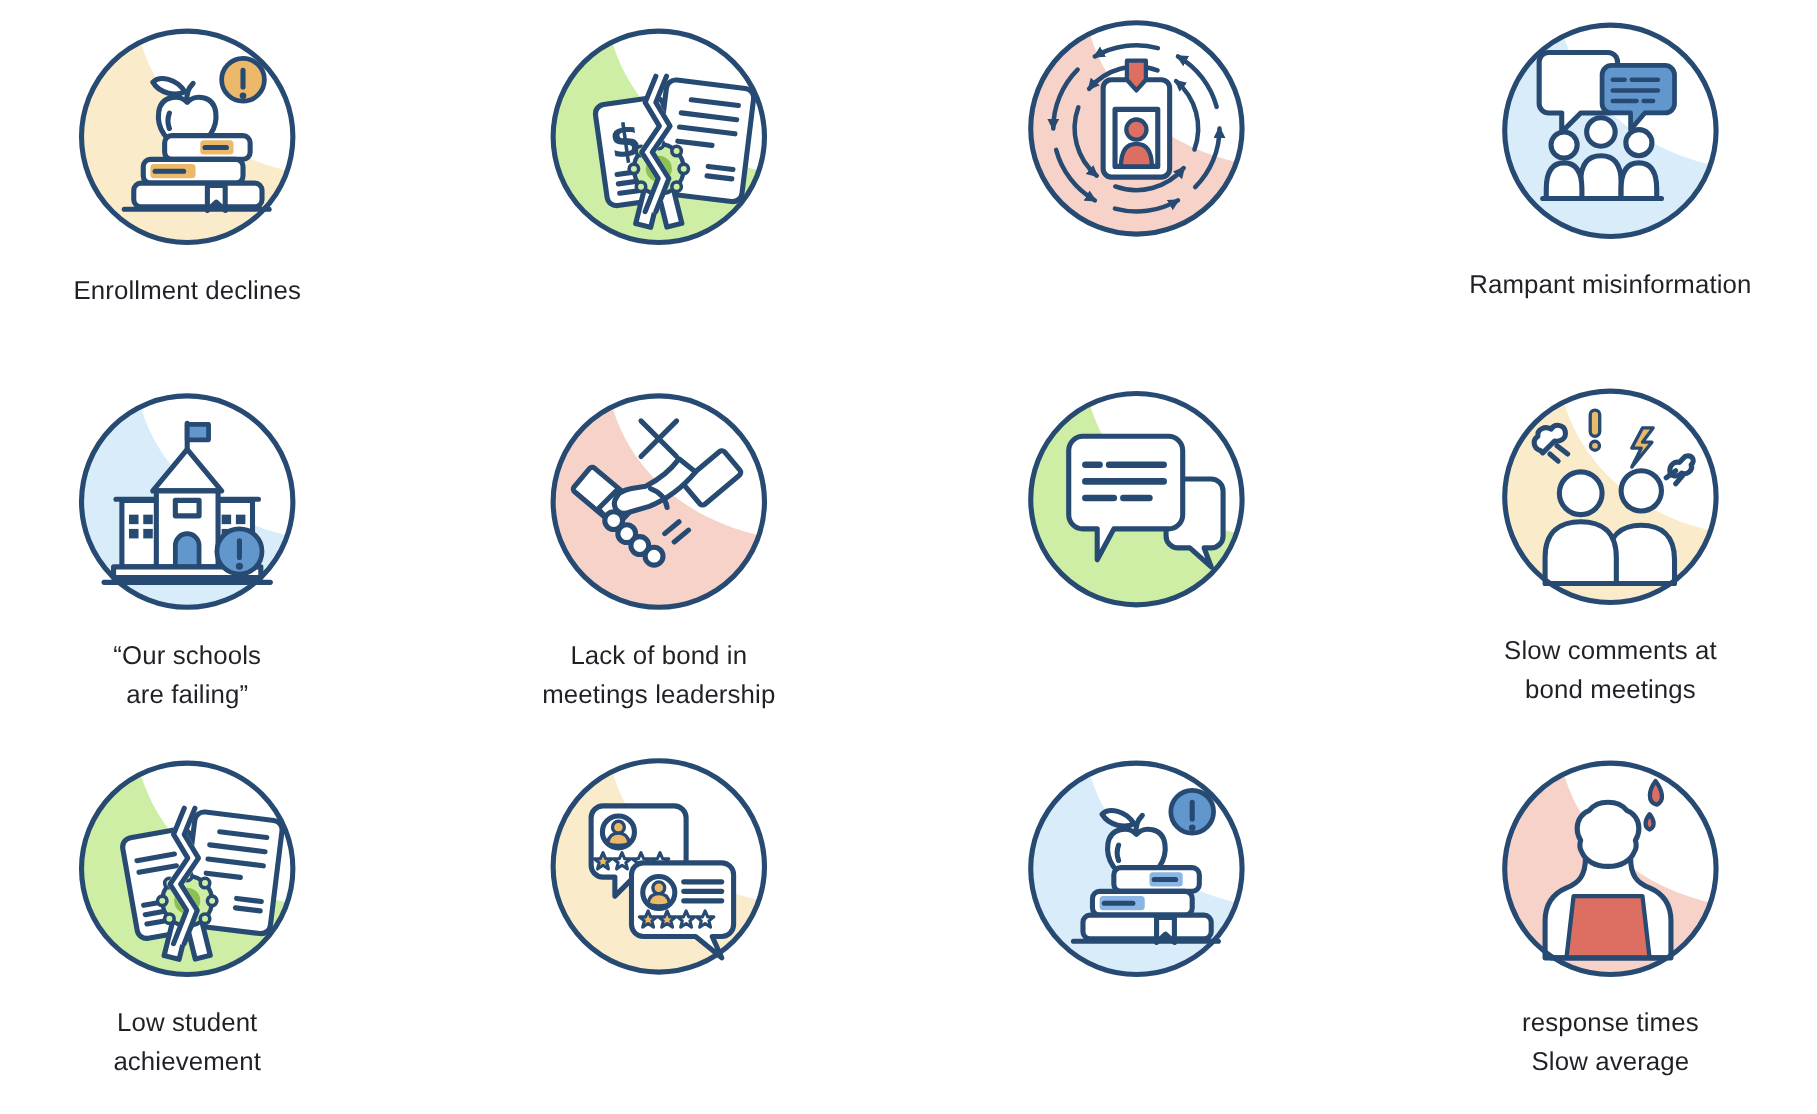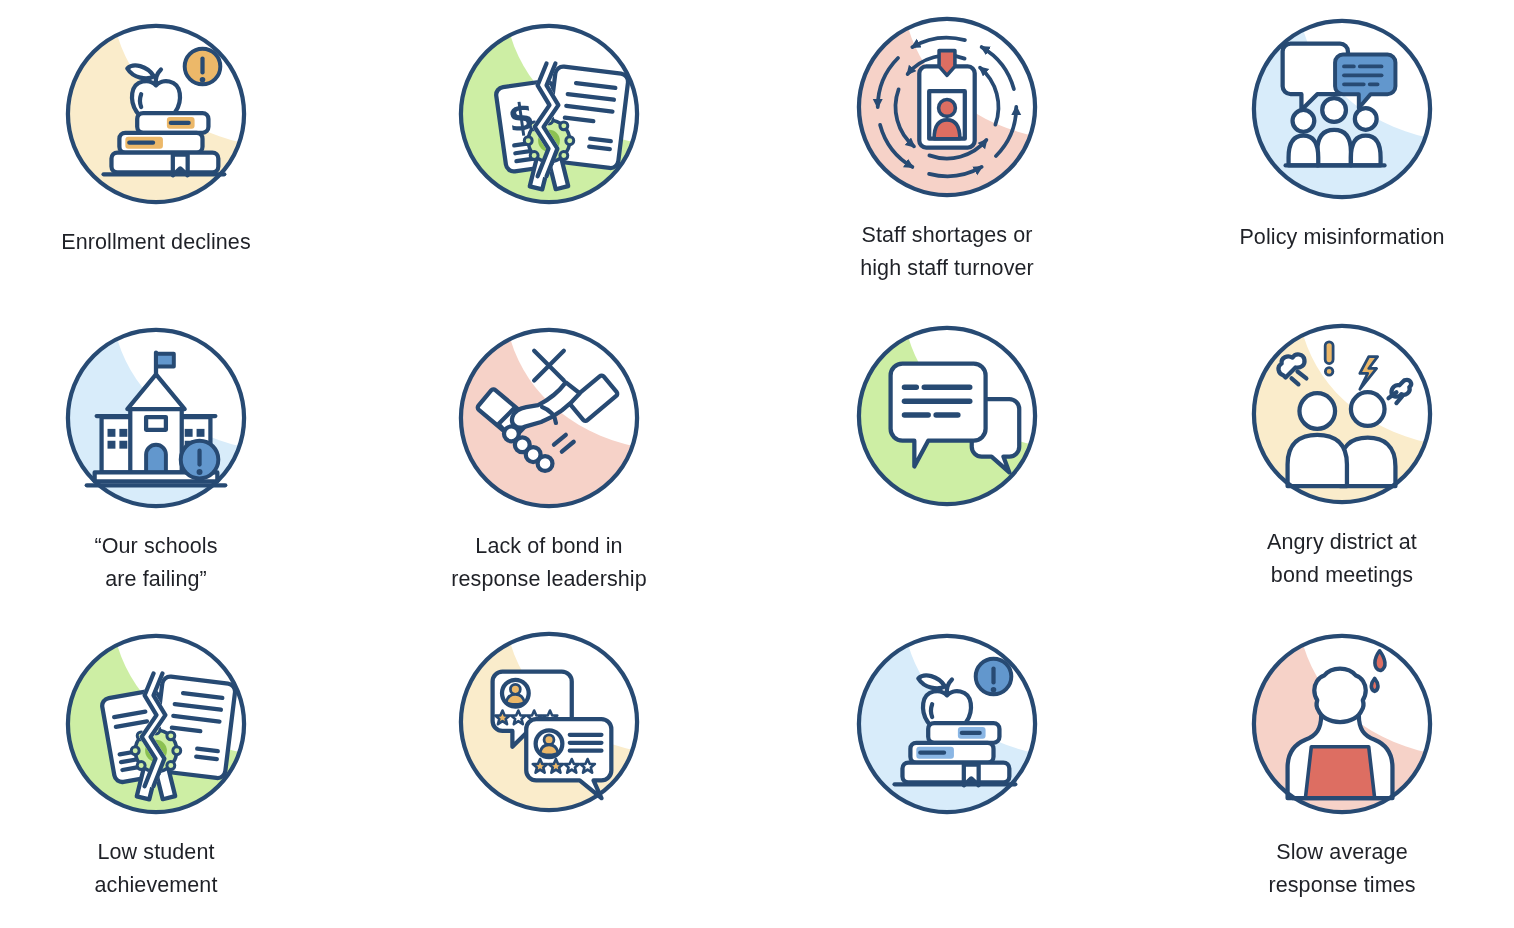--- a/index.html
+++ b/index.html
@@ -157,24 +157,20 @@
       <g>
         <rect x="67" y="54" width="56" height="82" rx="7" class="lnf" stroke-width="4"></rect>
         <path class="f-red" d="M87,38 h16 v16 l-8,9 l-8,-9 z"></path>
         <rect x="77" y="79" width="36" height="48" class="lnf" stroke-width="3.6"></rect>
         <circle cx="95" cy="96" r="8.5" class="f-red" stroke-width="3.4"></circle>
         <path class="f-red" stroke-width="3.4" d="M82,127 C82,113 87,108 95,108 C103,108 108,113 108,127 Z"></path>
       </g>
       <circle cx="95" cy="95" r="89" class="ring"></circle>
     </svg>
   </div>
-  <figcaption class="label">
-    <span class="lline">Staff shortages or</span>
-    <span class="lline">high staff turnover</span>
-  </figcaption>
 </figure>
 
 <figure class="cell" style="left:1182px;top:15px">
   <div class="icon-wrap">
     <svg class="icon" width="188" height="188" viewBox="0 0 190 190">
       <defs>
           <clipPath id="clip4">
             <circle cx="95" cy="95" r="89"></circle>
           </clipPath>
         </defs>
@@ -195,21 +191,21 @@
         <circle cx="56" cy="107" r="11" class="lnf" stroke-width="4"></circle>
         <path class="lnf" stroke-width="4" d="M41,152 V144 C41,128 47,122 56,122 C65,122 71,128 71,144 V152 Z"></path>
         <circle cx="119" cy="105" r="11" class="lnf" stroke-width="4"></circle>
         <path class="lnf" stroke-width="4" d="M104,152 V144 C104,128 110,122 119,122 C128,122 134,128 134,144 V152 Z"></path>
         <path class="ln" d="M38,152 H138"></path>
       </g>
       <circle cx="95" cy="95" r="89" class="ring"></circle>
     </svg>
   </div>
   <figcaption class="label">
-    <span class="lline">Policy misinformation</span>
+    <span class="lline">Rampant misinformation</span>
     <span class="lline"></span>
   </figcaption>
 </figure>
 
 <figure class="cell" style="left:-4px;top:324px">
   <div class="icon-wrap">
     <svg class="icon" width="188" height="188" viewBox="0 0 190 190">
       <defs>
           <clipPath id="clip5">
             <circle cx="95" cy="95" r="89"></circle>
@@ -277,21 +273,21 @@
         <circle cx="79" cy="132" r="7.5" class="lnf" stroke-width="4"></circle>
         <circle cx="91" cy="141" r="7.5" class="lnf" stroke-width="4"></circle>
         <path class="ln" stroke-width="4" d="M88,84 C96,87 101,93 102,100"></path>
         <path class="ln" stroke-width="4" d="M100,122 L112,112 M108,129 L120,119"></path>
       </g>
       <circle cx="95" cy="95" r="89" class="ring"></circle>
     </svg>
   </div>
   <figcaption class="label">
     <span class="lline">Lack of bond in</span>
-    <span class="lline">response leadership</span>
+    <span class="lline">meetings leadership</span>
   </figcaption>
 </figure>
 
 <figure class="cell" style="left:787px;top:322px">
   <div class="icon-wrap">
     <svg class="icon" width="188" height="188" viewBox="0 0 190 190">
       <defs>
           <clipPath id="clip7">
             <circle cx="95" cy="95" r="89"></circle>
           </clipPath>
@@ -336,21 +332,21 @@
       <circle cx="82" cy="52" r="3.8" class="mark-y"></circle>
       <path class="mark-y" d="M122,37 L113,54 H121 L113,70 L130,49 H122 L131,37 Z"></path>
       <path class="lnf" stroke-width="3.2" d="M36,56 C30,54 29,47 34,44 C33,38 40,35 45,38 C48,33 56,34 57,40 C58,46 53,49 48,48 L38,58 Z"></path>
       <path class="ln" stroke-width="3" d="M50,52 l9,7 M44,59 l7,6"></path>
       <path class="lnf" stroke-width="3.2" d="M158,61 C164,59 167,65 163,68 C165,73 159,77 155,75 C152,79 145,78 145,73 C145,68 149,65 153,66 Z"></path>
       <path class="ln" stroke-width="3" d="M150,73 l-8,6 M156,77 l-6,7"></path>
       <circle cx="95" cy="95" r="89" class="ring"></circle>
     </svg>
   </div>
   <figcaption class="label">
-    <span class="lline">Angry district at</span>
+    <span class="lline">Slow comments at</span>
     <span class="lline">bond meetings</span>
   </figcaption>
 </figure>
 
 <figure class="cell" style="left:-4px;top:630px">
   <div class="icon-wrap">
     <svg class="icon" width="188" height="188" viewBox="0 0 190 190">
       <defs>
           <clipPath id="clip9">
             <circle cx="95" cy="95" r="89"></circle>
@@ -488,16 +484,16 @@
         <path class="lnf" stroke-width="4.2" d="M93,39 C99,39 105,41 109,46 C115,48 119,54 119,61 C119,65 118,68 116,71 C117,74 117,78 115,81 C112,88 104,93 93,93 C82,93 74,88 71,81 C69,78 69,74 70,71 C68,68 67,65 67,61 C67,54 71,48 77,46 C81,41 87,39 93,39 Z"></path>
       </g>
       <path class="f-red" stroke-width="4.2" d="M64,118 H122 L128,170 H58 Z"></path>
       <path class="ln" d="M45,170 H141"></path>
       <path class="f-red" stroke-width="2.8" d="M133,21 C139,29 141,38 134,41 C126,39 127,29 133,21 Z"></path>
       <path class="f-red" stroke-width="2.8" d="M128,49 C132,54 133,60 128,62 C123,60 124,54 128,49 Z"></path>
       <circle cx="95" cy="95" r="89" class="ring"></circle>
     </svg>
   </div>
   <figcaption class="label">
+    <span class="lline">response times</span>
     <span class="lline">Slow average</span>
-    <span class="lline">response times</span>
   </figcaption>
 </figure>
 
 </body></html>

